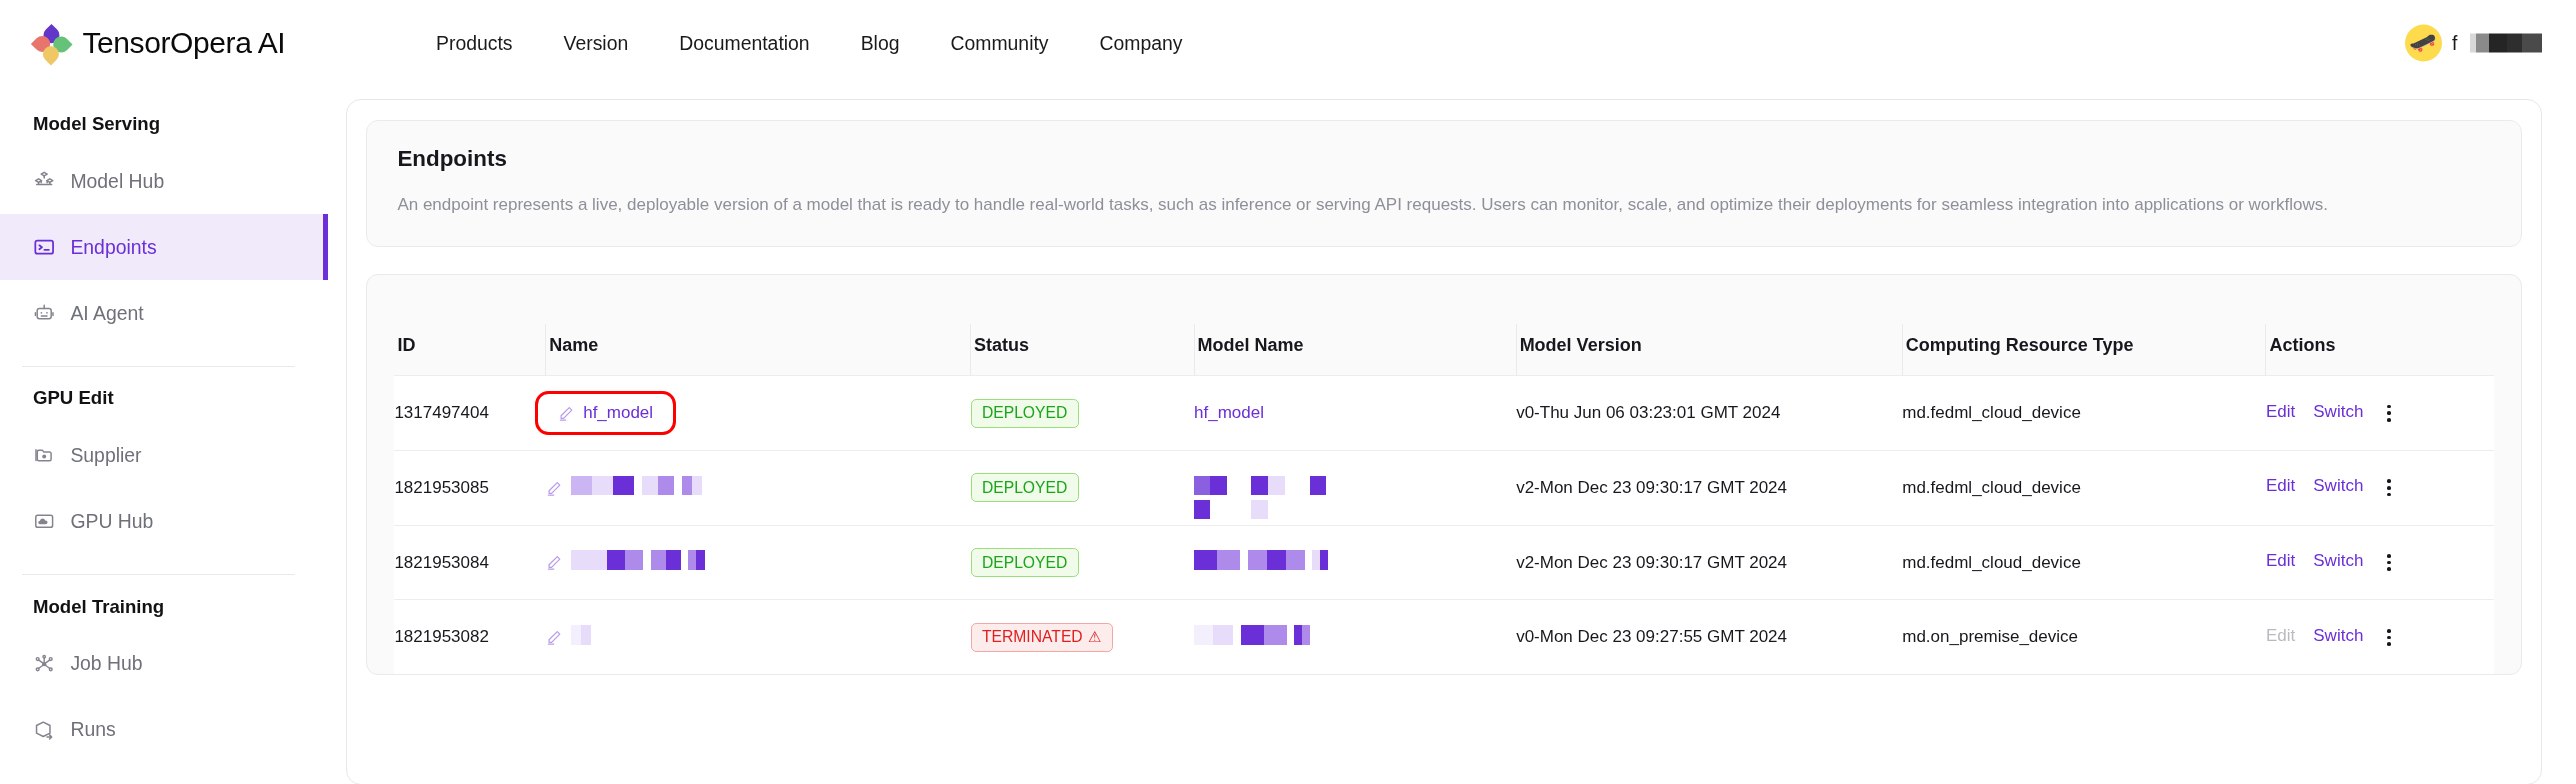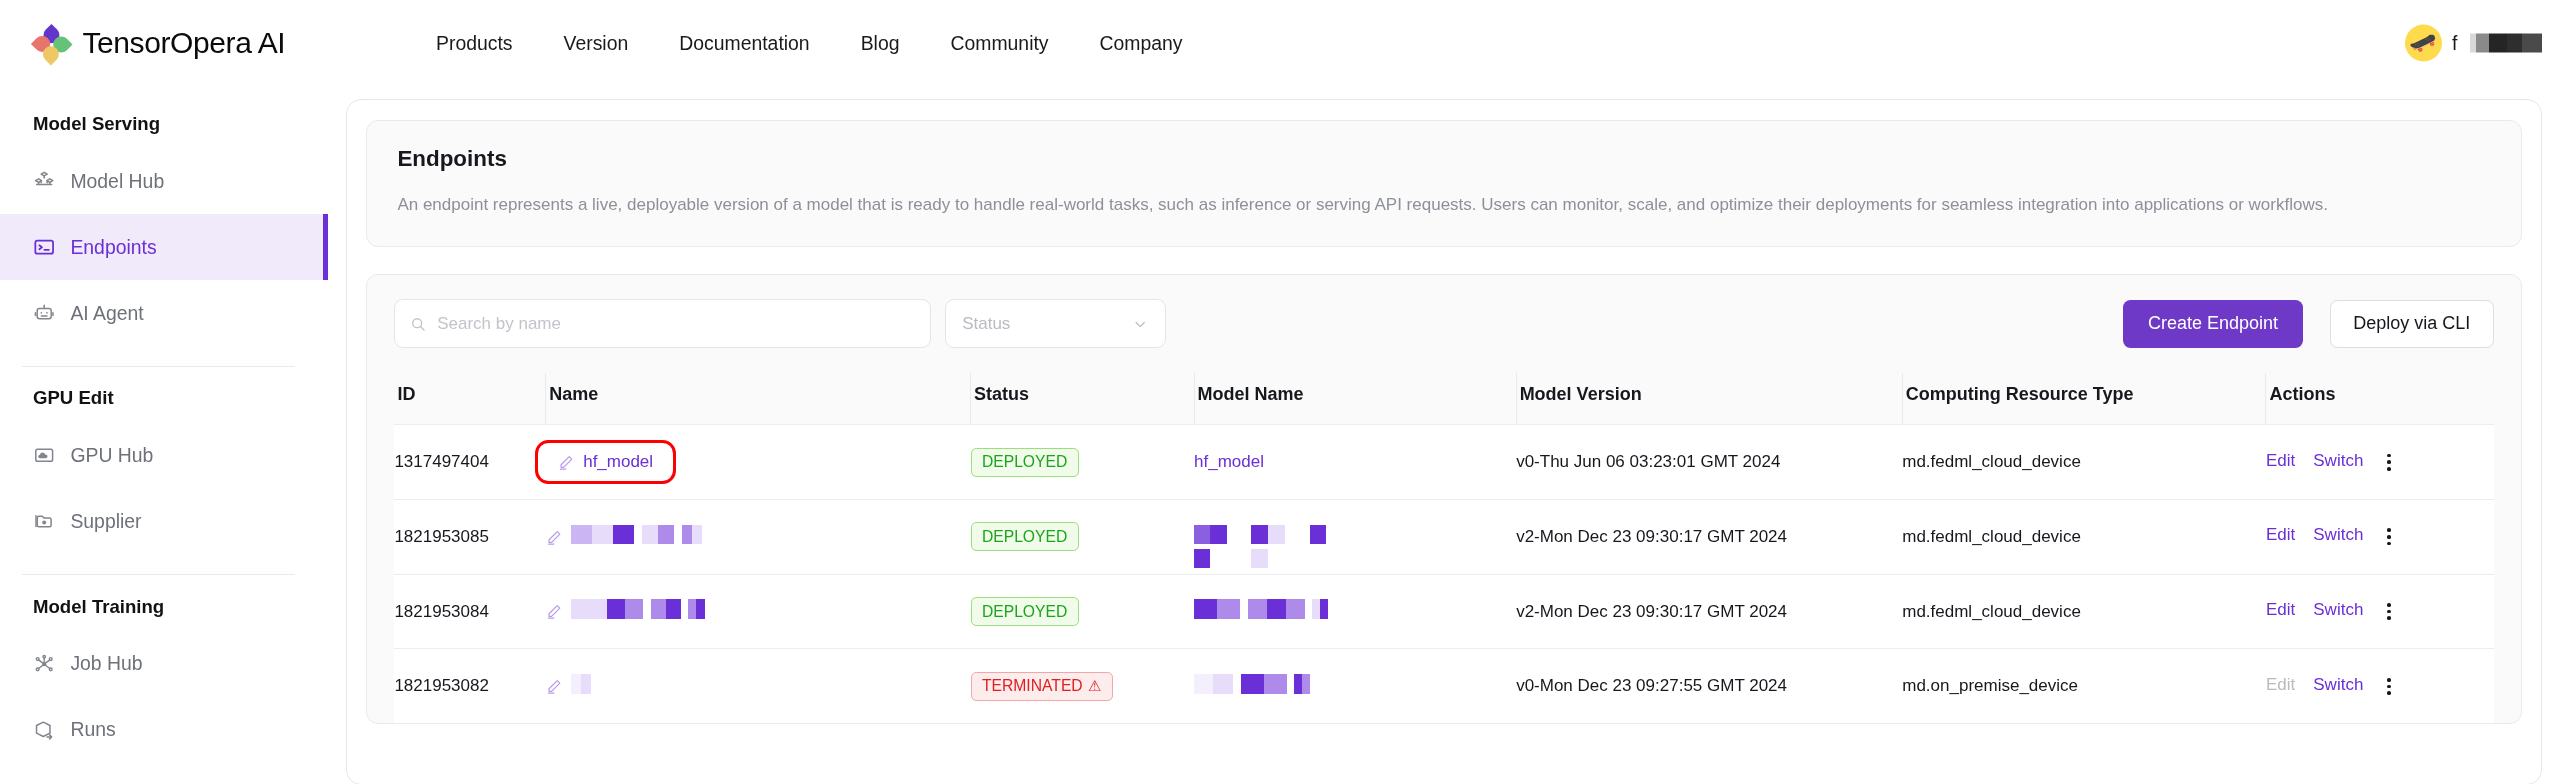--- a/index.html
+++ b/index.html
@@ -250,33 +250,33 @@
       </svg>
       <span>AI Agent</span>
     </div>
 
     <div class="side-divider"></div>
 
     <div class="side-group-title">GPU Edit</div>
 
     <div class="side-item">
       <svg class="ico" viewBox="0 0 24 24" fill="none" stroke="#82858d" stroke-width="1.6" stroke-linecap="round" stroke-linejoin="round">
-        <rect x="3" y="5.5" width="18" height="13" rx="2"></rect>
-        <path d="M7.5 15.2c-1 0-1.8-.8-1.8-1.8s.8-1.8 1.8-1.8c.2-1.4 1.4-2.4 2.8-2.4 1.3 0 2.4.9 2.7 2.1.2-.1.4-.1.6-.1 1.1 0 2 .9 2 2s-.9 2-2 2z" fill="#82858d" stroke="none"></path>
-      </svg>
-      <span>GPU Hub</span>
-    </div>
-
-    <div class="side-item">
-      <svg class="ico" viewBox="0 0 24 24" fill="none" stroke="#82858d" stroke-width="1.6" stroke-linecap="round" stroke-linejoin="round">
         <path d="M3.2 6.2v11.6"></path>
         <path d="M6.2 6.8h4l1.4 1.8h6.2a1.6 1.6 0 0 1 1.6 1.6v6.2a1.6 1.6 0 0 1-1.6 1.6H6.2a1.6 1.6 0 0 1-1.6-1.6V8.4a1.6 1.6 0 0 1 1.6-1.6z"></path>
         <circle cx="12" cy="13.4" r="2.1" fill="#82858d" stroke="none"></circle>
       </svg>
       <span>Supplier</span>
+    </div>
+
+    <div class="side-item">
+      <svg class="ico" viewBox="0 0 24 24" fill="none" stroke="#82858d" stroke-width="1.6" stroke-linecap="round" stroke-linejoin="round">
+        <rect x="3" y="5.5" width="18" height="13" rx="2"></rect>
+        <path d="M7.5 15.2c-1 0-1.8-.8-1.8-1.8s.8-1.8 1.8-1.8c.2-1.4 1.4-2.4 2.8-2.4 1.3 0 2.4.9 2.7 2.1.2-.1.4-.1.6-.1 1.1 0 2 .9 2 2s-.9 2-2 2z" fill="#82858d" stroke="none"></path>
+      </svg>
+      <span>GPU Hub</span>
     </div>
 
     <div class="side-divider"></div>
 
     <div class="side-group-title">Model Training</div>
 
     <div class="side-item">
       <svg class="ico" viewBox="0 0 24 24" fill="none" stroke="#82858d" stroke-width="1.5" stroke-linecap="round">
         <circle cx="12" cy="12" r="2.3" fill="#82858d" stroke="none"></circle>
         <circle cx="5" cy="6.5" r="1.5"></circle>
@@ -301,41 +301,20 @@
   <div class="main">
     <div class="panel">
 
       <div class="card">
         <div class="card-title">Endpoints</div>
         <div class="card-desc">An endpoint represents a live, deployable version of a model that is ready to handle real-world tasks, such as inference or serving API requests. Users can monitor, scale, and optimize their deployments for seamless integration into applications or workflows.</div>
       </div>
 
       <div class="table-card">
 
-        <div class="toolbar">
-          <div class="search-box">
-            <svg width="16.4" height="16.4" viewBox="0 0 24 24" fill="none" stroke="#c2c4ca" stroke-width="2" stroke-linecap="round">
-              <circle cx="10.5" cy="10.5" r="6.5"></circle>
-                <path d="M15.3 15.3 20.5 20.5"></path>
-            </svg>
-            <input type="text" placeholder="Search by name" style="">
-          </div>
-
-          <div class="status-select">
-            <span>Status</span>
-            <svg width="16.4" height="16.4" viewBox="0 0 24 24" fill="none" stroke="#b9bbc1" stroke-width="1.8" stroke-linecap="round" stroke-linejoin="round">
-              <path d="M6 9.5 12 15.5 18 9.5"></path>
-            </svg>
-          </div>
-
-          <div class="spacer"></div>
-
-          <button class="btn-primary">Create Endpoint</button>
-          <button class="btn-secondary">Deploy via CLI</button>
-        </div>
 
         <table class="endpoints">
           <colgroup>
             <col class="col-id">
               <col class="col-name">
               <col class="col-status">
               <col class="col-model">
             <col class="col-ver">
               <col class="col-res">
               <col class="col-act">

